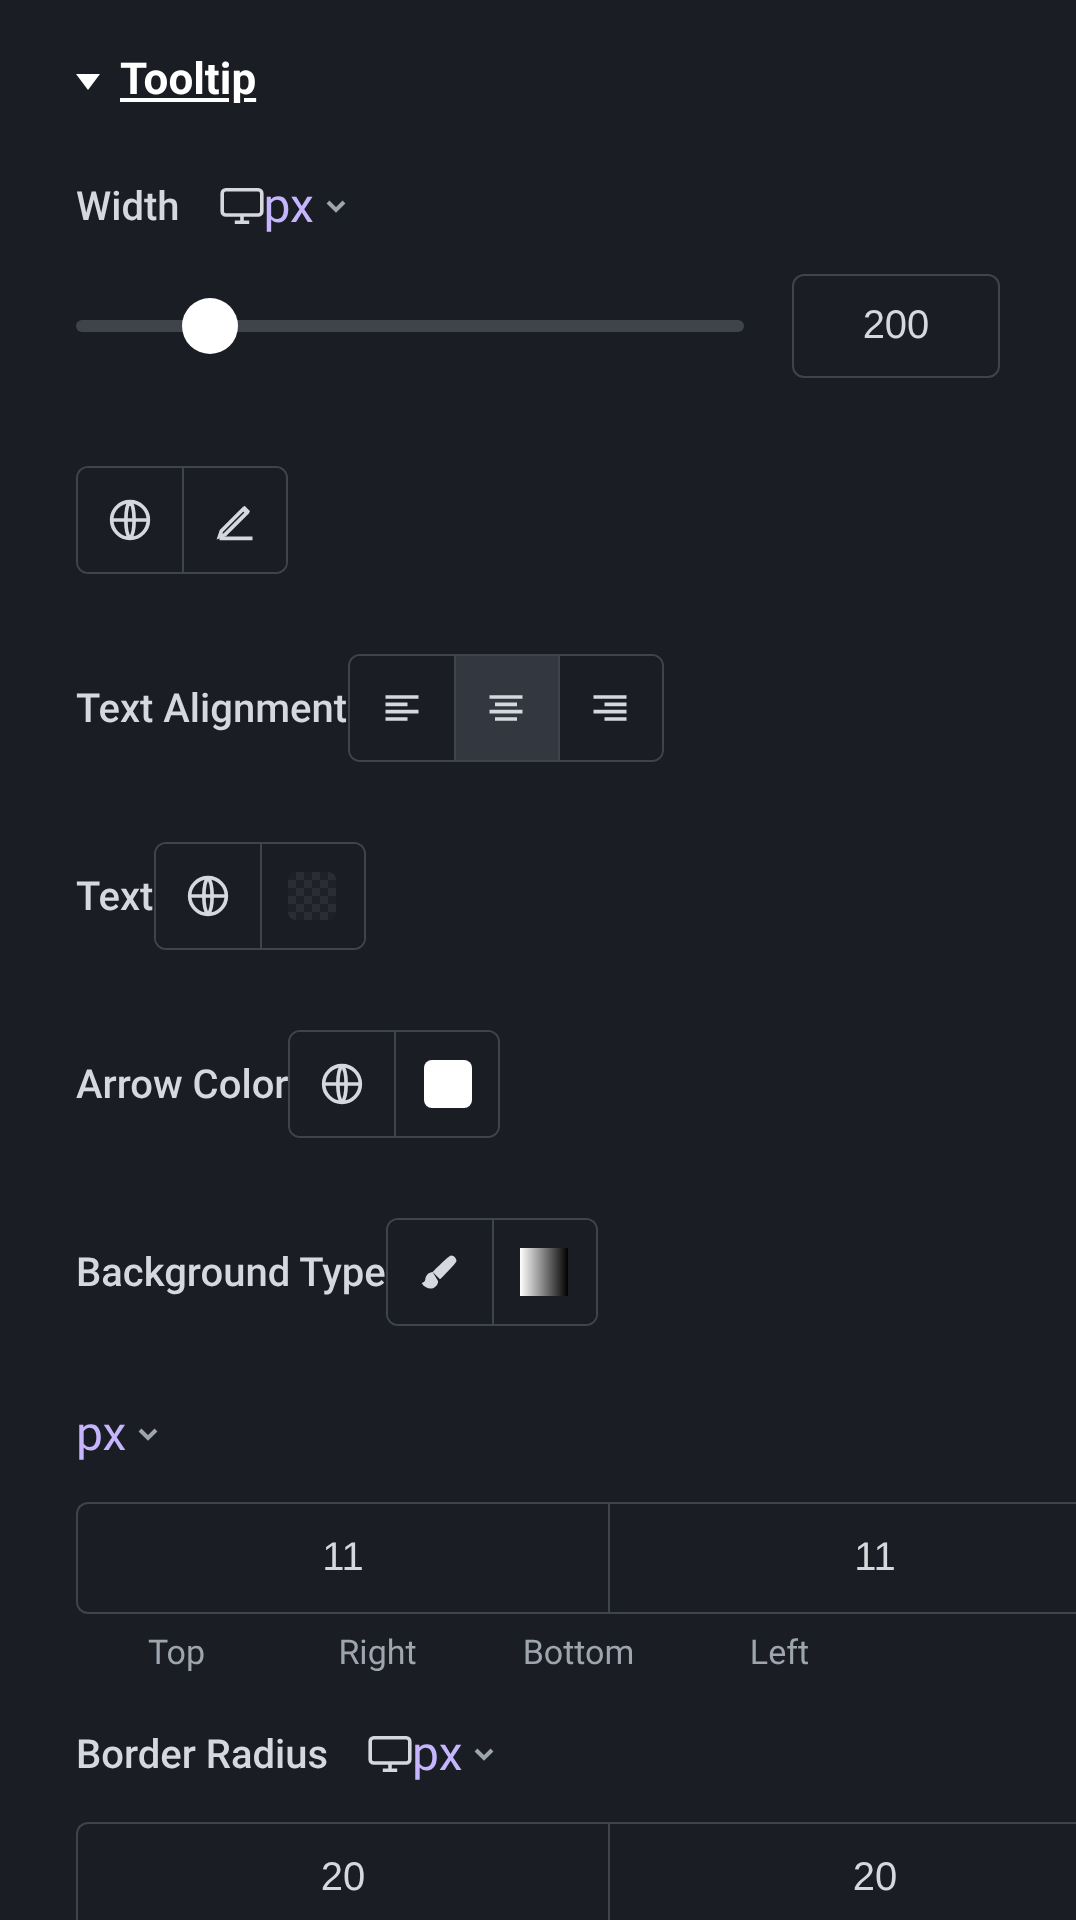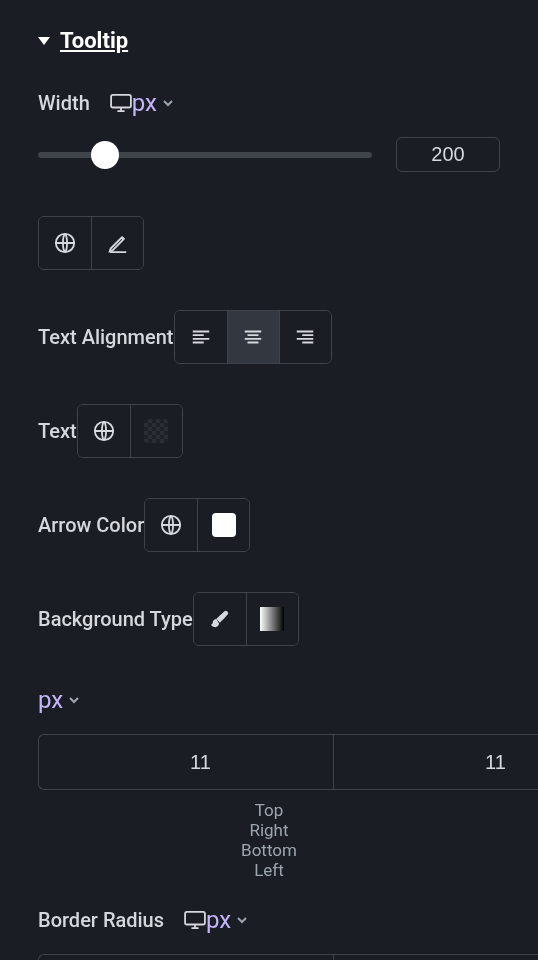--- a/index.html
+++ b/index.html
@@ -71,21 +71,21 @@
 .slider-thumb {
   position: absolute;
   width: 28px; height: 28px;
   background: #fff;
   border-radius: 50%;
   top: 50%;
   transform: translate(-50%, -50%);
 }
 .number-input {
   width: 104px;
-  height: 35px;
+  height: 52px;
   background: #1a1d23;
   border: 1px solid #3f444b;
   border-radius: 6px;
   color: #d5d8dc;
   font-size: 20px;
   text-align: center;
   outline: none;
 }
 .btn-group {
   display: flex;
@@ -134,27 +134,25 @@
 .dim-input {
   flex: 1;
   height: 56px;
   background: #1a1d23;
   border: 1px solid #3f444b;
   color: #d5d8dc;
   font-size: 20px;
   text-align: center;
   outline: none;
   border-right: none;
-  padding-left: 29px;
 }
 .dim-input:first-child { border-radius: 6px 0 0 6px; }
 .dim-labels {
   display: flex;
   margin-top: 10px;
-  flex-direction: column;
 }
 .dim-labels span {
   flex: 1;
   text-align: center;
   font-size: 17px;
   color: #9da5ae;
 }
 .dim-labels .spacer { width: 60px; flex: none; }
 .icon-desktop { width: 22px; height: 18px; }
 </style>

